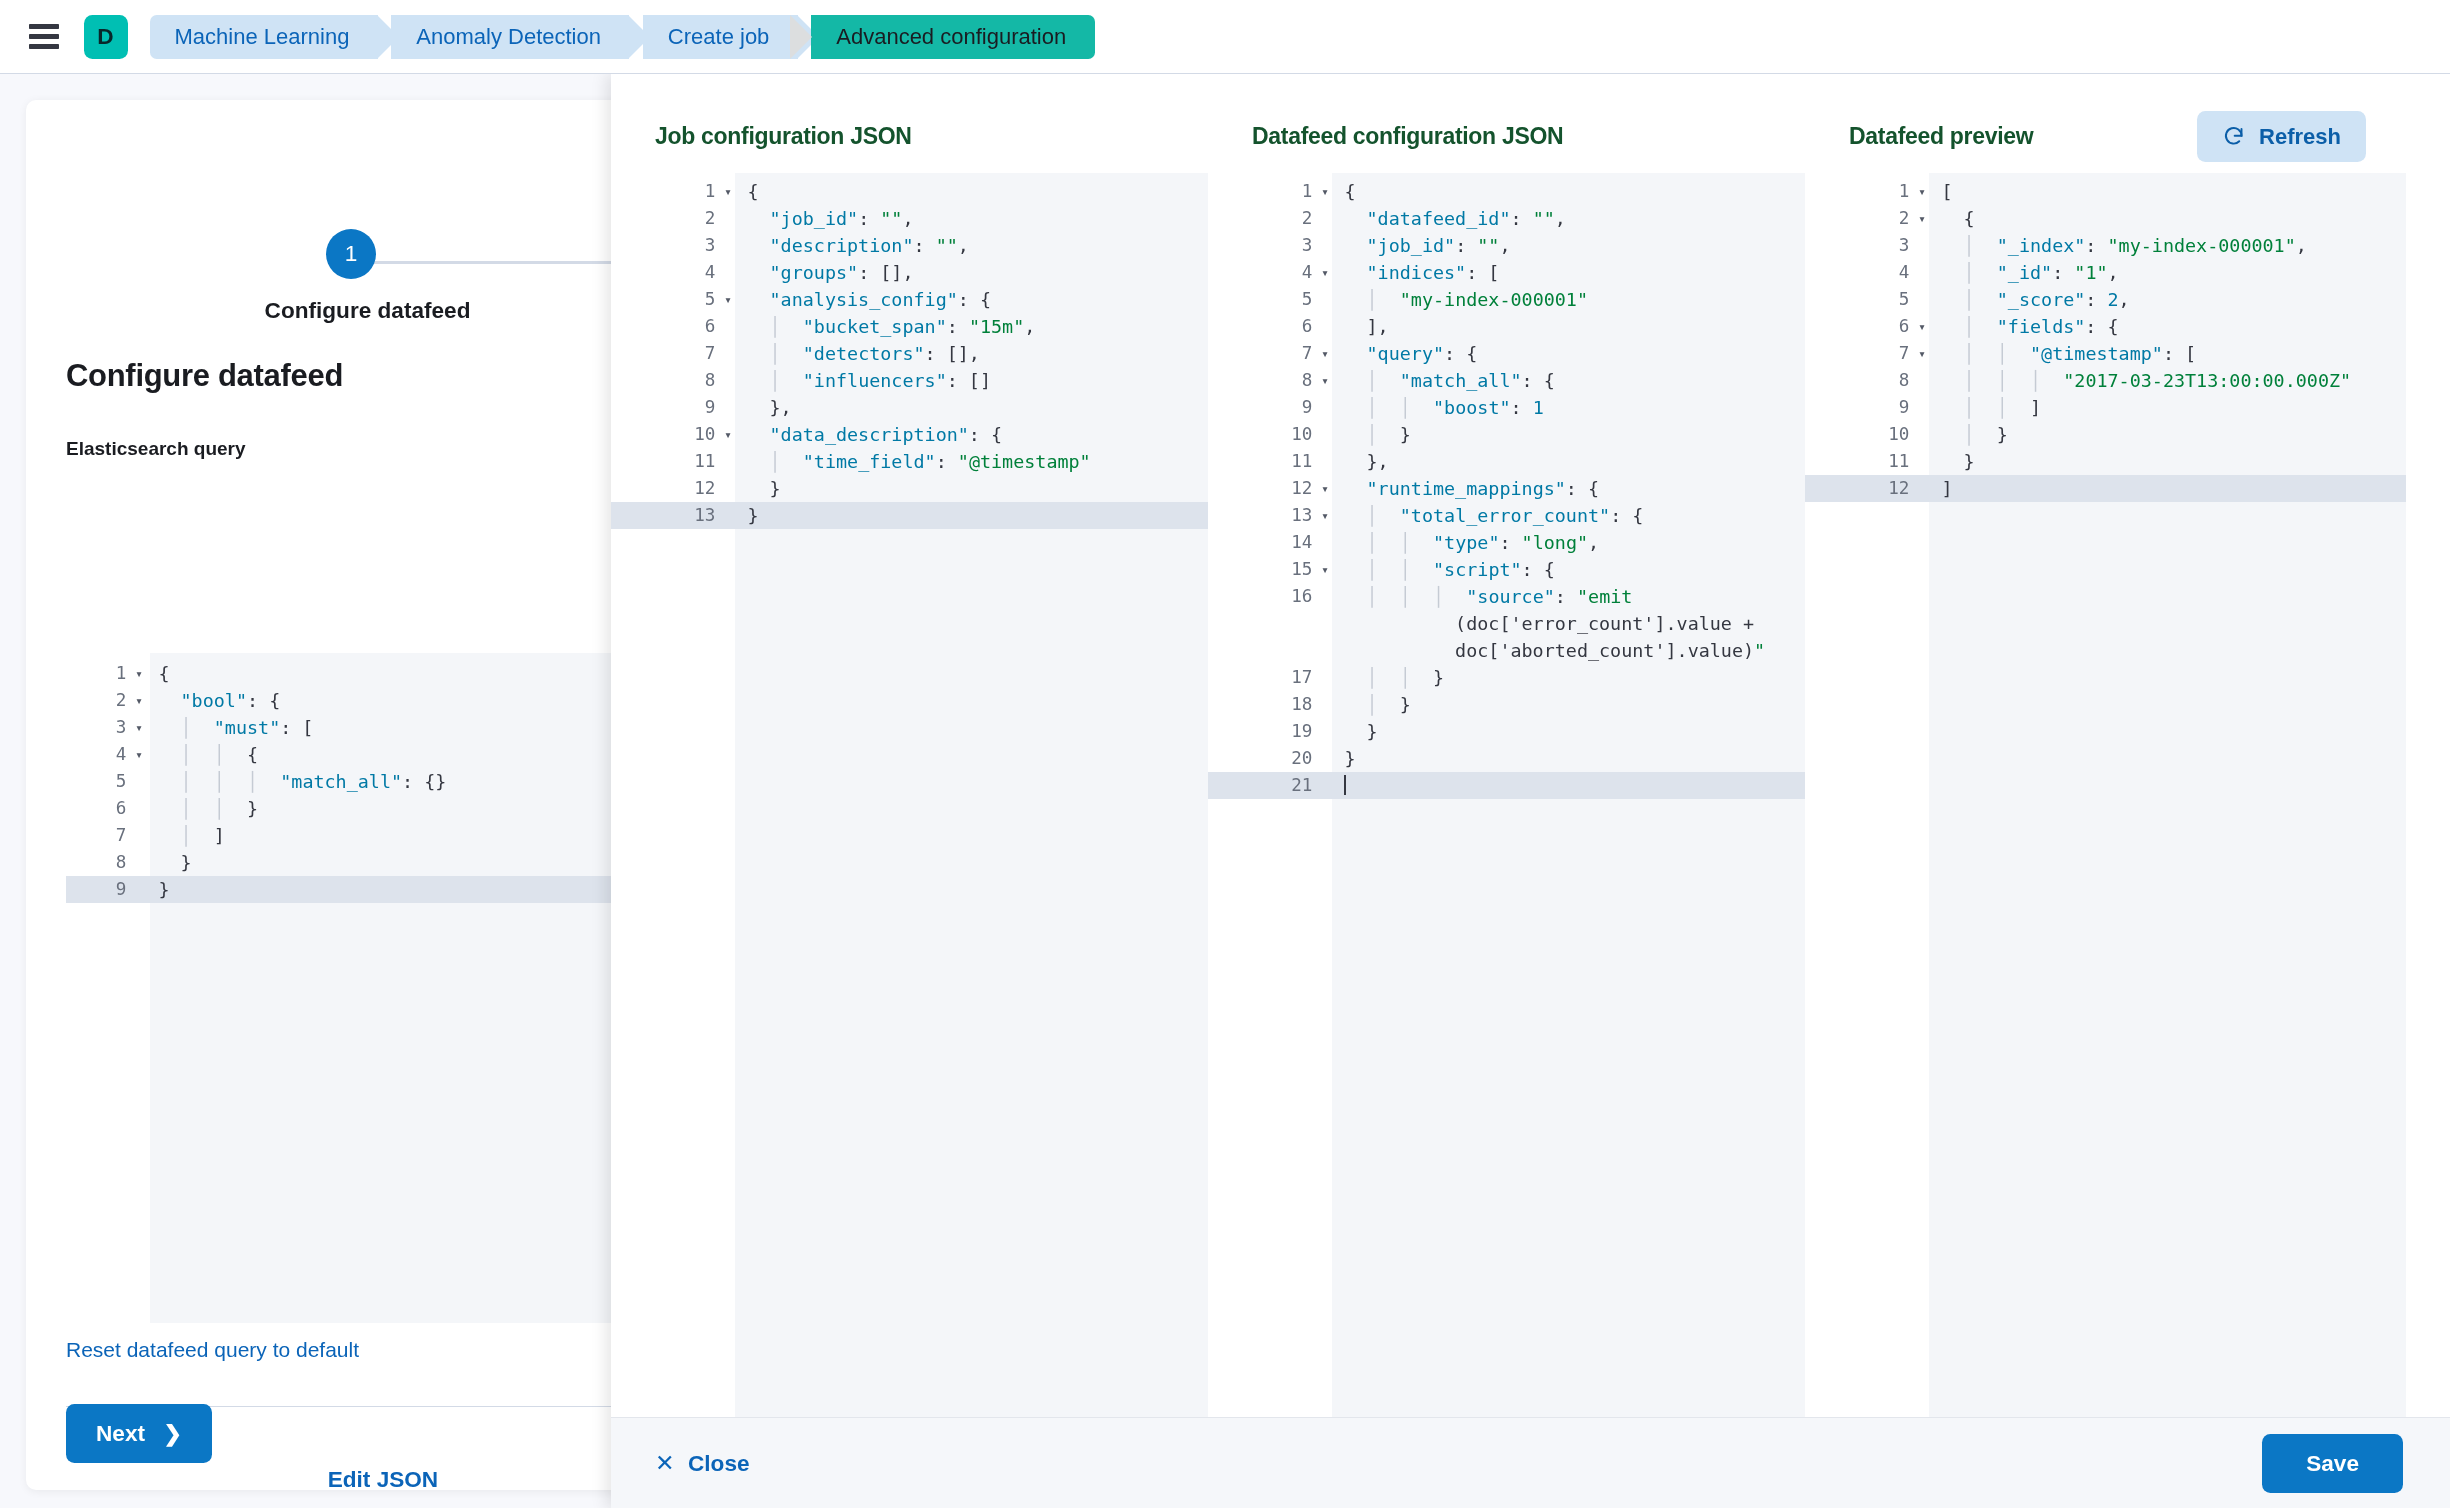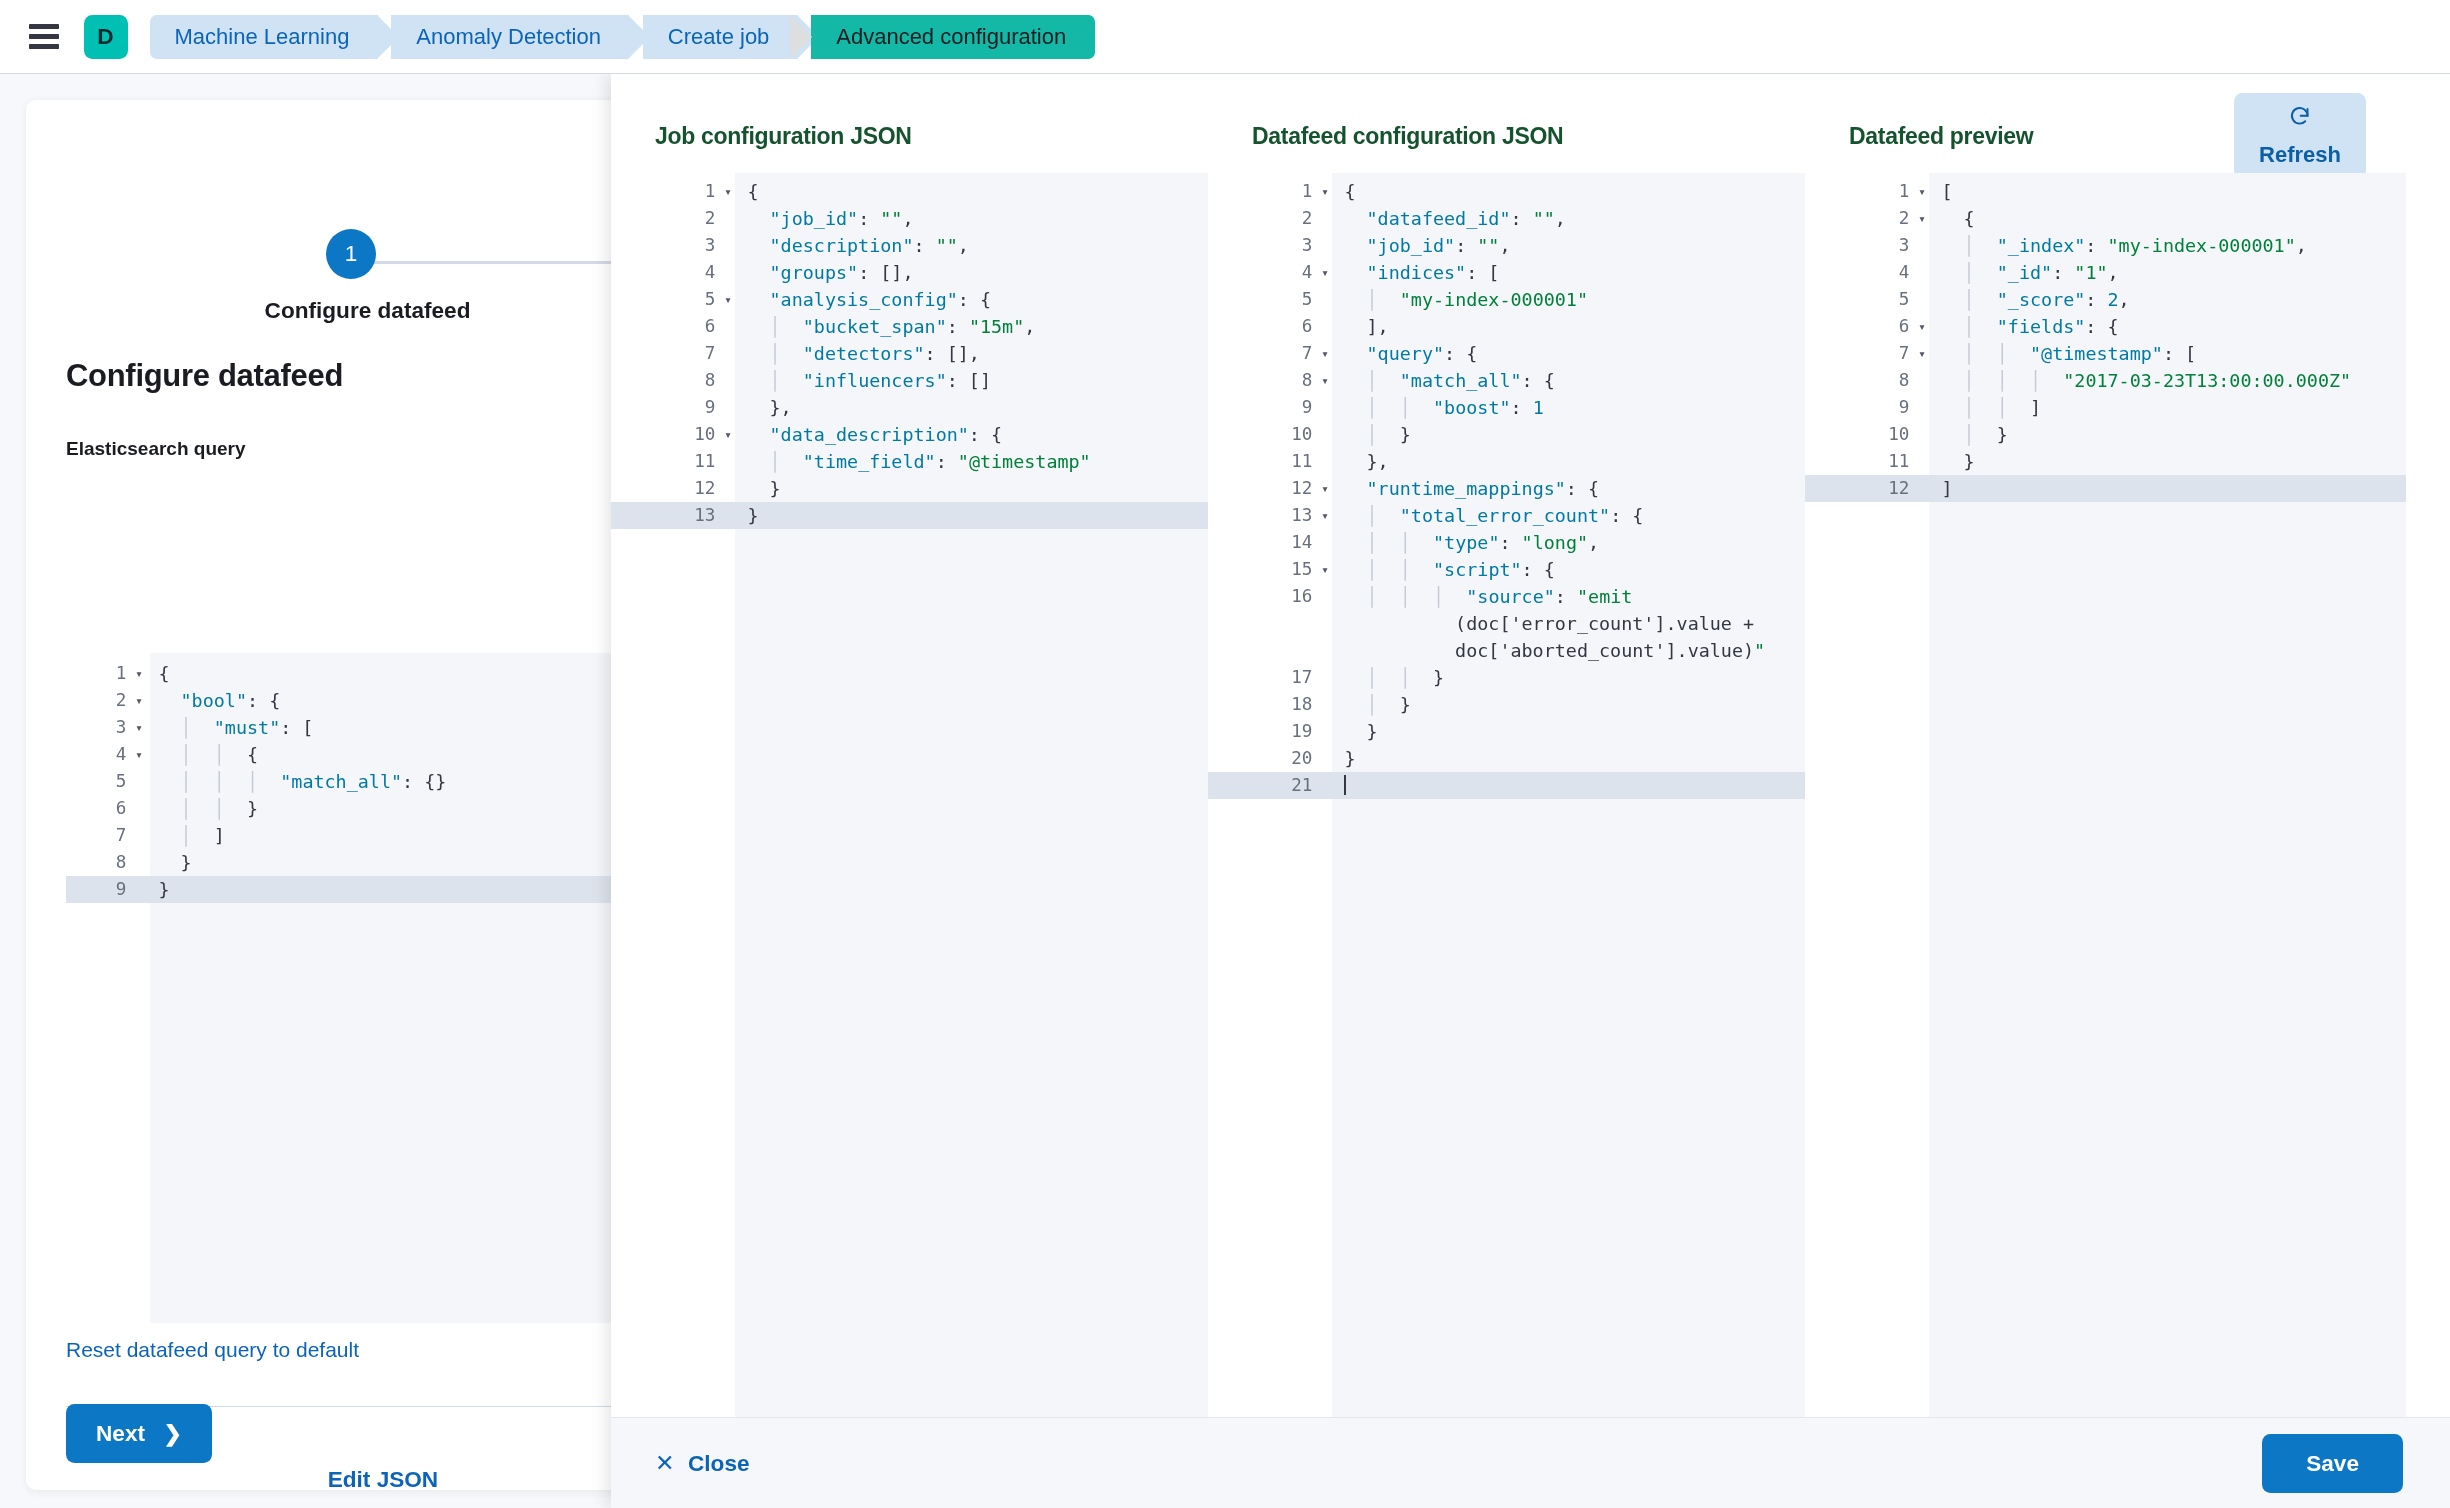--- a/index.html
+++ b/index.html
@@ -166,21 +166,21 @@
   .col-head {
     display: flex; align-items: center; justify-content: space-between;
     height: 90px; padding-top: 35px; padding-right: 40px;
   }
   .col-title { font-size: 23px; font-weight: 700; color: #14532d; letter-spacing: -0.3px; }
   .btn-refresh {
     display: inline-flex; align-items: center; gap: 13.4px;
     background: #cfe3f5; color: #0b5ea8;
     border: none; border-radius: 8.4px;
     font-size: 22px; font-weight: 700;
-    padding: 12.6px 25px; cursor: pointer; flex-direction: column;
+    padding: 12.6px 25px; cursor: pointer;
   }
   .col-editor { position: absolute; left: 0; right: 0; top: 99px; bottom: 0; }
   .col-editor .gutterbg { position: absolute; left: 44px; top: 0; bottom: 0; width: 80px; background: #fff; }
   .col-editor .stripbg { position: absolute; left: 0; top: 0; bottom: 0; width: 44px; background: #fff; }
   .col-rows { position: absolute; left: 0; top: 5px; right: 0; }
   .col-rows .ln { width: 106px; padding-right: 1.7px; }
 
   .flyout-foot {
     position: absolute; left: 0; right: 0; bottom: 0; height: 92px;
     background: #f5f7fa; border-top: 0.8px solid #e3e6ec;

